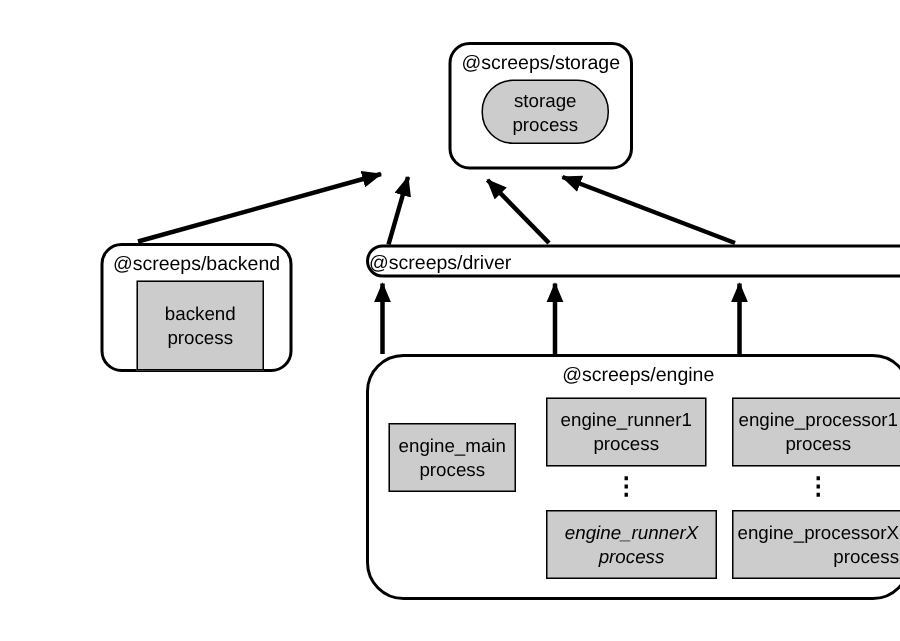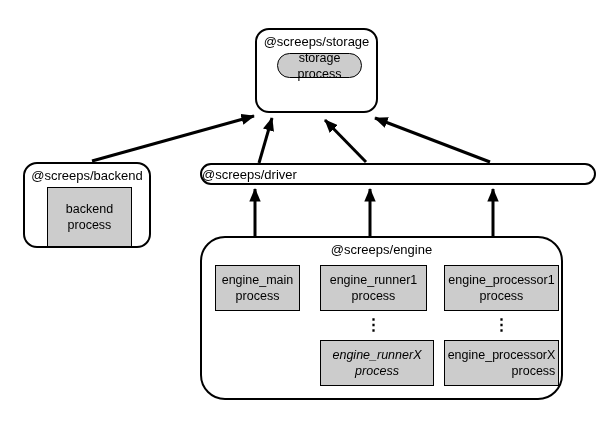--- a/index.html
+++ b/index.html
@@ -10,54 +10,55 @@
     width: 600px;
     height: 427px;
     background: #ffffff;
     overflow: hidden;
   }
   .node {
     position: absolute;
     background: #ffffff;
     border: 2px solid #000;
     border-radius: 14px;
+    margin-left: 44px;
   }
   .node-title {
     text-align: center;
     font-size: 13px;
     margin-top: 4px;
     white-space: nowrap;
   }
   .process {
     position: absolute;
     background: #cccccc;
     border: 1px solid #000;
     display: flex;
     align-items: center;
     justify-content: center;
     text-align: center;
     font-size: 12.5px;
     line-height: 16px;
     white-space: pre-line;
   }
   .storage-node  { left: 255px; top: 28px;  width: 123px; height: 85px; }
-  .storage-node .process { left: 20px; top: 23px; width: 85px; height: 25px; border-radius: 21px; }
+  .storage-node .process { left: 20px; top: 23px; width: 85px; height: 43px; border-radius: 21px; }
 
   .backend-node  { left: 23px;  top: 162px; width: 128px; height: 86px; }
   .backend-node .process { left: 22px; top: 23px; width: 85px; height: 60px; }
 
   .driver-node {
     left: 200px; top: 163px; width: 396px; height: 22px;
     border-radius: 11px;
     display: flex; align-items: center; 
   }
   .driver-node .node-title { margin-top: 0; }
 
   .engine-node   { left: 200px; top: 236px; width: 363px; height: 164px; border-radius: 25px; }
-  .proc-main        { left: 13px;  top: 27px;  width: 85px;  height: 46px; }
+  .proc-main        { left: 13px;  top: 44px;  width: 85px;  height: 46px; }
   .proc-runner1     { left: 118px; top: 27px;  width: 107px; height: 46px; }
   .proc-processor1  { left: 242px; top: 27px;  width: 115px; height: 46px; text-align: center; }
   .proc-runnerX     { left: 118px; top: 102px; width: 114px; height: 46px; font-style: italic; }
   .proc-processorX  { left: 242px; top: 102px; width: 115px; height: 46px; text-align: right; }
   .vdots {
     position: absolute;
     display: flex; align-items: center; justify-content: center;
     font-size: 16px; font-weight: bold; line-height: 1;
   }
   .vdots-runner    { left: 118px; top: 74px; width: 107px; height: 26px; }

